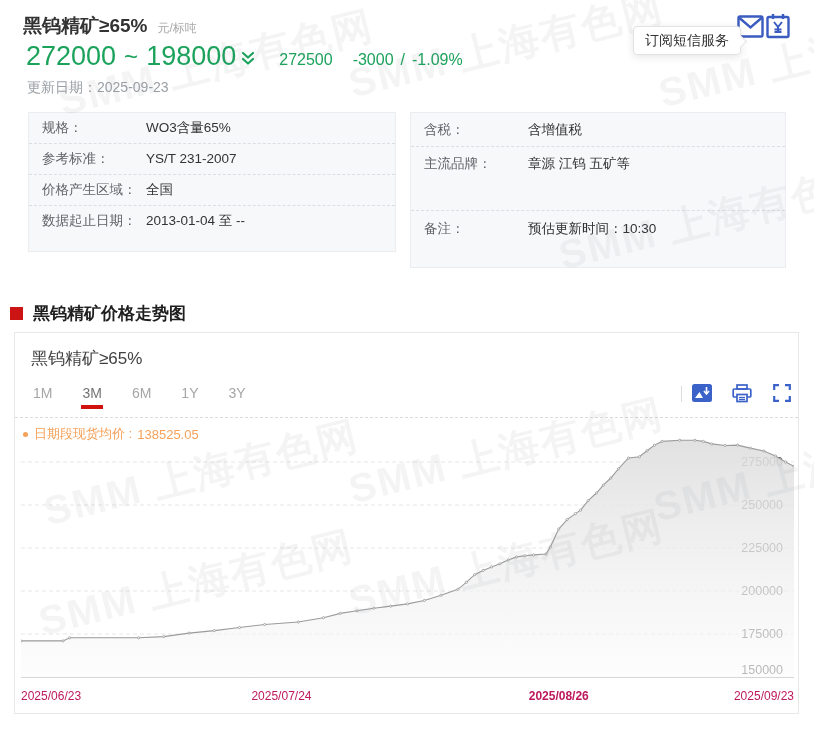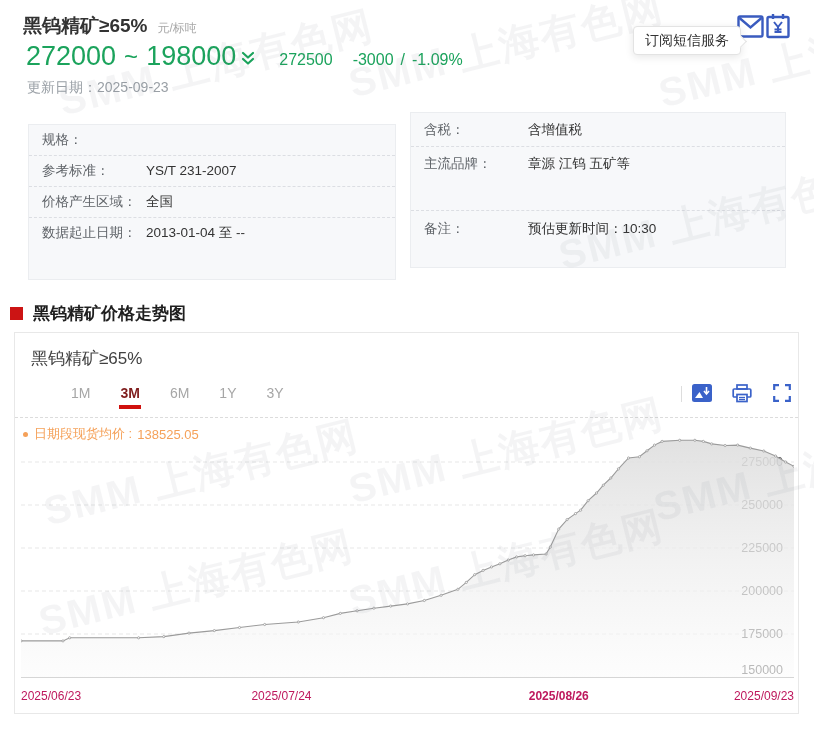--- a/index.html
+++ b/index.html
@@ -26,44 +26,44 @@
   
   .bubble { position:absolute; left:633px; top:26px; height:29px; line-height:27px; padding:0 11px;
             background:#fff; border:1px solid #e3e3e3; border-radius:4px; box-shadow:0 2px 8px rgba(0,0,0,.10);
             font-size:14px; color:#333; z-index:4; }
   .bubble::after { content:""; position:absolute; right:-5px; top:10px; width:8px; height:8px; background:#fff;
             border-right:1px solid #e3e3e3; border-top:1px solid #e3e3e3; transform:rotate(45deg); }
   .icon-btn { position:absolute; z-index:2; cursor:pointer; background:none; border:none; padding:0; }
 
   
   .info-box { position:absolute; top:112px; background:#f7f8fa; border:1px solid #ebedf0; z-index:2; }
-  #info-left { left:28px; width:368px; height:156px;margin-top:12px; }
+  #info-left { left:28px; width:368px; height:140px; }
   #info-right { left:410px; width:376px; height:156px; }
   .info-row { display:flex; border-bottom:1px dashed #dcdee3; padding-left:13px; }
   .info-row:last-child { border-bottom:none; }
   .info-row .lbl { width:104px; font-size:13.5px; color:#5f6368; }
   .info-row .val { font-size:13.5px; color:#333; }
   #info-left .info-row { height:31px; line-height:30px; }
   #info-left .info-row:last-child { height:32px; }
   #info-right .r0 { height:34px; line-height:33px; }
   #info-right .r1 { height:64px; line-height:20px; padding-top:7px; }
   #info-right .r2 { height:56px; line-height:20px; padding-top:8px; }
 
   
   .section-hd { position:absolute; left:10px; top:302px; display:flex; align-items:center; z-index:2; }
   .red-sq { width:13px; height:13px; background:#CC1414; margin-right:10px; }
   .section-title { font-size:17px; font-weight:bold; color:#1f1f1f; }
 
   
   #chart-card { position:absolute; left:14px; top:332px; width:785px; height:382px;
                 background:#fff; border:1px solid #e8e8e8; z-index:2; }
   .card-title { position:absolute; left:16px; top:14px; font-size:17px; color:#404040; }
-  .ranges { position:absolute; left:18px; top:52px; display:flex;margin-left:38px; }
+  .ranges { position:absolute; left:18px; top:52px; display:flex; }
   .range-tab { font-size:14px; color:#a6a6a6; margin-right:30px; cursor:pointer; position:relative; padding-bottom:8px; }
-  .range-tab.active { color:#7f1d1d; font-weight:bold; }
+  .range-tab.active { color:#737373; font-weight:normal; }
   .range-tab.active::after { content:""; position:absolute; left:-1px; bottom:0; width:22px; height:4px; background:#D0110E; }
   .tool-sep { position:absolute; left:666px; top:53px; width:1px; height:16px; background:#ddd; }
   .tool-icon { position:absolute; top:51px; width:22px; height:20px; background:none; border:none; padding:0; cursor:pointer; }
   .dash-line { position:absolute; left:0; top:84px; width:100%; border-top:1px dashed #dcdcdc; }
   .legend { position:absolute; left:8px; top:92px; display:flex; align-items:center; font-size:13px; color:#F5A159; }
   .legend .dot { width:5px; height:5px; border-radius:50%; background:#F5A159; margin-right:6px; }
   .legend .lg-val { margin-left:5px; }
   #plot { position:absolute; left:6px; top:98px; width:773px; height:250px; }
   .x-label { position:absolute; top:356px; font-size:12px; color:#be185d; white-space:nowrap; }
 </style>
@@ -107,20 +107,21 @@
           <line x1="7" y1="1" x2="7" y2="6" stroke="#3A5BBF" stroke-width="2.4"></line>
           <line x1="17" y1="1" x2="17" y2="6" stroke="#3A5BBF" stroke-width="2.4"></line>
           <path d="M8,9 L12,14 L16,9 M12,14 L12,20 M8.5,16.5 L15.5,16.5 M8.5,19 L15.5,19" fill="none" stroke="#3A5BBF" stroke-width="2"></path>
         </svg>
     </span>
   </button>
 
   <div id="info-left" class="info-box">
     <div class="info-row">
         <span class="lbl">规格：</span>
+        <span class="val">WO3含量65%</span>
       </div>
     <div class="info-row">
         <span class="lbl">参考标准：</span>
         <span class="val">YS/T 231-2007</span>
       </div>
     <div class="info-row">
         <span class="lbl">价格产生区域：</span>
         <span class="val">全国</span>
       </div>
     <div class="info-row">

